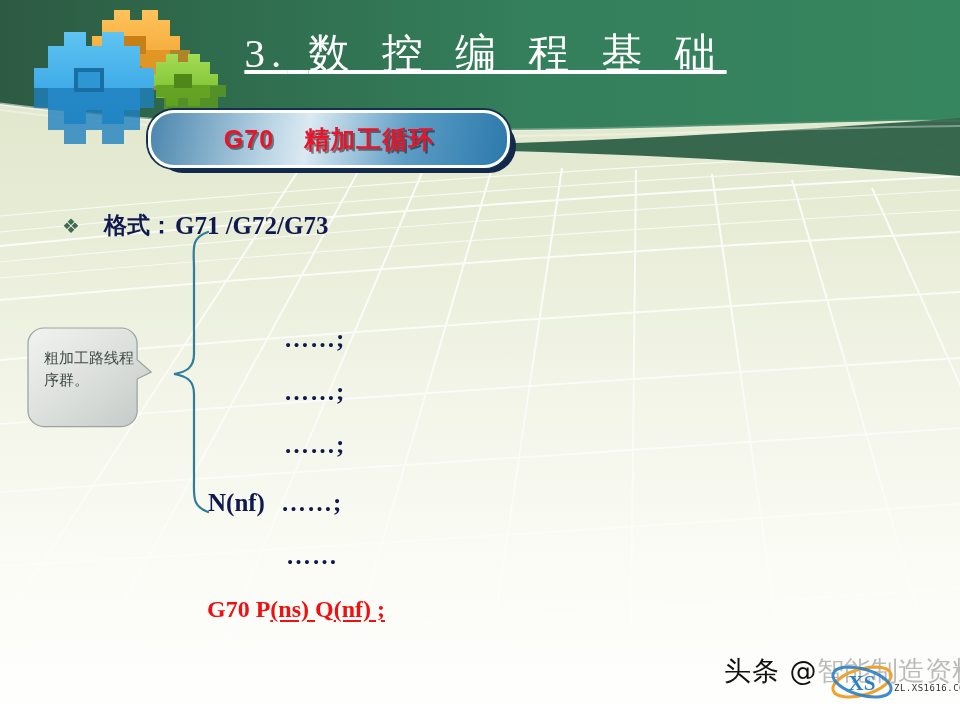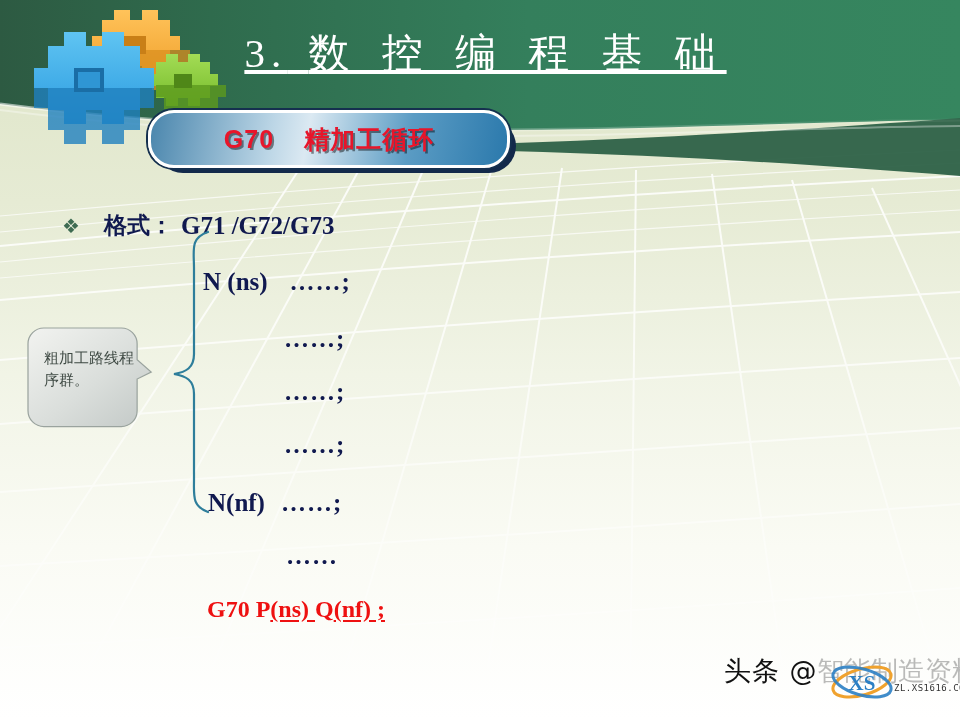--- a/index.html
+++ b/index.html
@@ -64,21 +64,21 @@
   .blocks{position:absolute;left:8px;top:2px;width:230px;height:178px;z-index:5;}
 
   
   .content{position:absolute;left:0;top:0;width:960px;height:720px;z-index:4;}
 
   .row{position:absolute;white-space:nowrap;color:#10194f;font-weight:bold;font-family:"Liberation Serif",serif;}
 
   .bullet-row{left:62px;top:210px;font-size:24px;display:flex;align-items:center;}
   .bullet-ico{color:#3e6b52;font-size:20px;margin-right:24px;font-family:"DejaVu Sans",sans-serif;}
   .bullet-label{font-family:"DejaVu Serif",serif;font-weight:bold;color:#10194f;font-size:23px;}
-  .bullet-code{font-size:25px;margin-left:8px;letter-spacing:0px;}
+  .bullet-code{font-size:25px;margin-left:2px;letter-spacing:0px;}
 
   .r-ns{left:203px;top:268px;font-size:25px;}
   .r-ns .dots{margin-left:22px;letter-spacing:1px;}
   .r-d1{left:284px;top:325px;font-size:25px;letter-spacing:1px;}
   .r-d2{left:284px;top:378px;font-size:25px;letter-spacing:1px;}
   .r-d3{left:284px;top:431px;font-size:25px;letter-spacing:1px;}
   .r-nf{left:208px;top:489px;font-size:25px;}
   .r-nf .dots{margin-left:16px;letter-spacing:1px;}
   .r-d4{left:286px;top:542px;font-size:25px;letter-spacing:1px;}
 
@@ -259,23 +259,20 @@
   </div>
 
   <div class="content">
 
     <div class="row bullet-row">
       <span class="bullet-ico">❖</span>
       <span class="bullet-label">格式：</span>
       <span class="bullet-code">G71 /G72/G73</span>
     </div>
 
-    <div class="row r-ns">
-      <span>N (ns)</span><span class="dots">……;</span>
-    </div>
 
     <div class="row r-d1">
       <span>……;</span>
     </div>
 
     <div class="row r-d2">
       <span>……;</span>
     </div>
 
     <div class="row r-d3">

